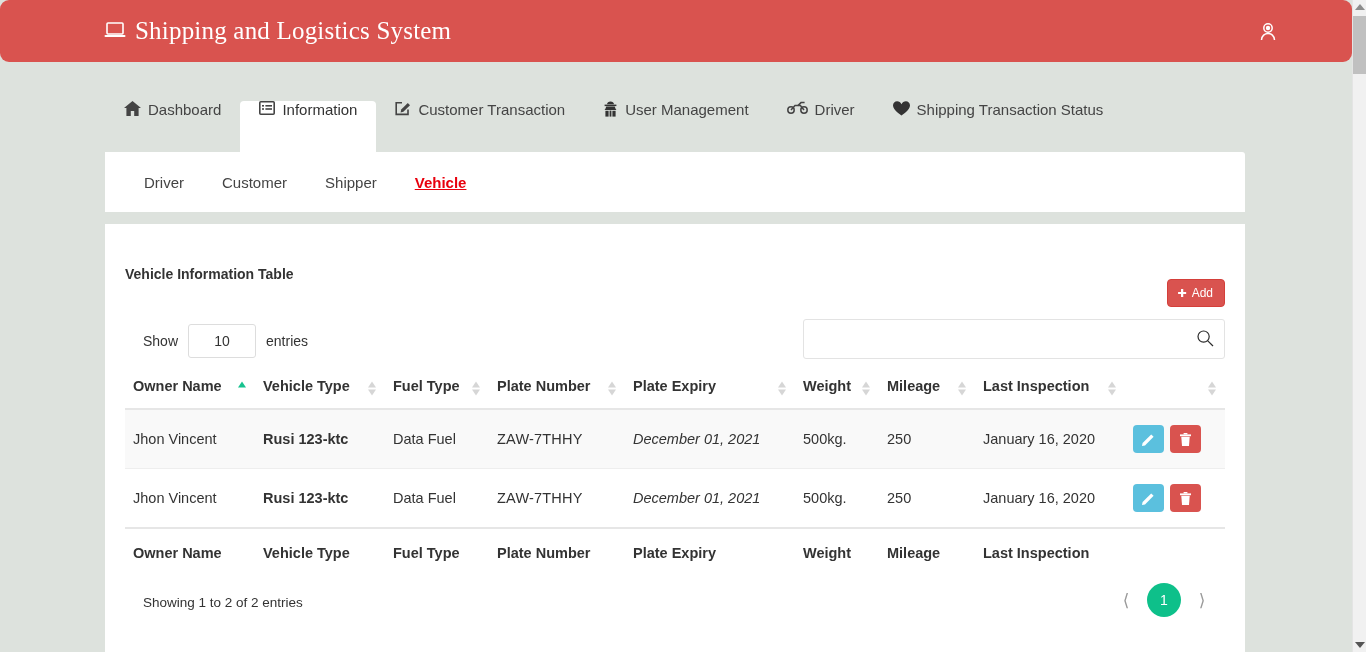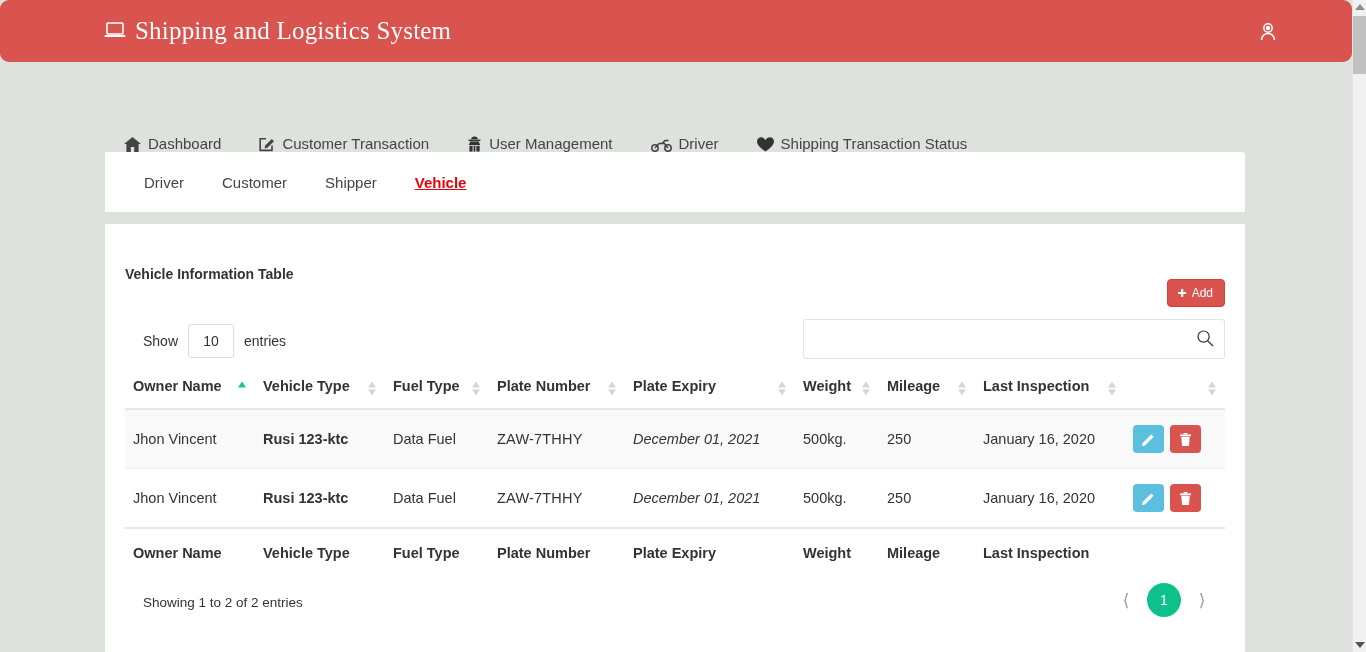--- a/index.html
+++ b/index.html
@@ -65,21 +65,21 @@
     background: #c0c0c0;
   }
 
   
   .tabs {
     position: absolute; top: 101px; left: 105px;
     width: 1140px; height: 51px;
     display: flex; align-items: stretch;
   }
   .tab {
-    display: flex; align-items: flex-end; gap: 7px;
+    display: flex; align-items: flex-start; gap: 7px;
     padding: 0 19px;
     font-size: 15px; color: #444;
     cursor: pointer;
     border-radius: 4px 4px 0 0;
   }
   .tab.active {
     background: #ffffff;
     color: #333;
   }
   .tab .ico { line-height: 0; display: inline-flex; }
@@ -140,21 +140,21 @@
     position: relative;
     height: 56px;
     margin-top: 6px;
   }
   .length-ctl {
     position: absolute; left: 18px; top: 8px;
     display: flex; align-items: center; gap: 10px;
     font-size: 14px; color: #333;
   }
   .length-ctl select {
-    width: 46px; height: 34px;
+    width: 68px; height: 34px;
     border: 1px solid #ddd;
     border-radius: 3px;
     background: #fff;
     font-family: "Liberation Sans", sans-serif;
     font-size: 14px;
     color: #333;
     text-align: center;
     text-align-last: center;
     padding: 0 4px;
     appearance: none; -webkit-appearance: none;
@@ -307,20 +307,32 @@
 </div>
 
 <div class="tabs">
   <div class="tab">
     <span class="ico">
       <svg width="17" height="15" viewBox="0 0 17 15" fill="#444">
         <path d="M8.5 0 L17 7 L14.6 7 L14.6 15 L10.2 15 L10.2 10 L6.8 10 L6.8 15 L2.4 15 L2.4 7 L0 7 Z"></path>
       </svg>
     </span>
     <span>Dashboard</span>
+  </div>
+  <div class="tab active">
+    <span class="ico">
+      <svg width="16" height="14" viewBox="0 0 16 14" fill="none">
+        <rect x="0.8" y="0.8" width="14.4" height="12.4" rx="1" stroke="#444" stroke-width="1.6"></rect>
+        <rect x="3" y="4" width="2" height="1.6" fill="#444"></rect>
+        <rect x="6.4" y="4" width="6.6" height="1.6" fill="#444"></rect>
+        <rect x="3" y="7.2" width="2" height="1.6" fill="#444"></rect>
+        <rect x="6.4" y="7.2" width="6.6" height="1.6" fill="#444"></rect>
+      </svg>
+    </span>
+    <span>Information</span>
   </div>
   <div class="tab">
     <span class="ico">
       <svg width="16" height="15" viewBox="0 0 16 15" fill="none">
         <path d="M13 8.5 L13 13.4 L1.2 13.4 L1.2 1.8 L7 1.8" stroke="#444" stroke-width="1.6"></path>
         <path d="M6.2 8.6 L12.8 2 L15 4.2 L8.4 10.8 L5.6 11.4 Z" fill="#444"></path>
       </svg>
     </span>
     <span>Customer Transaction</span>
   </div>

